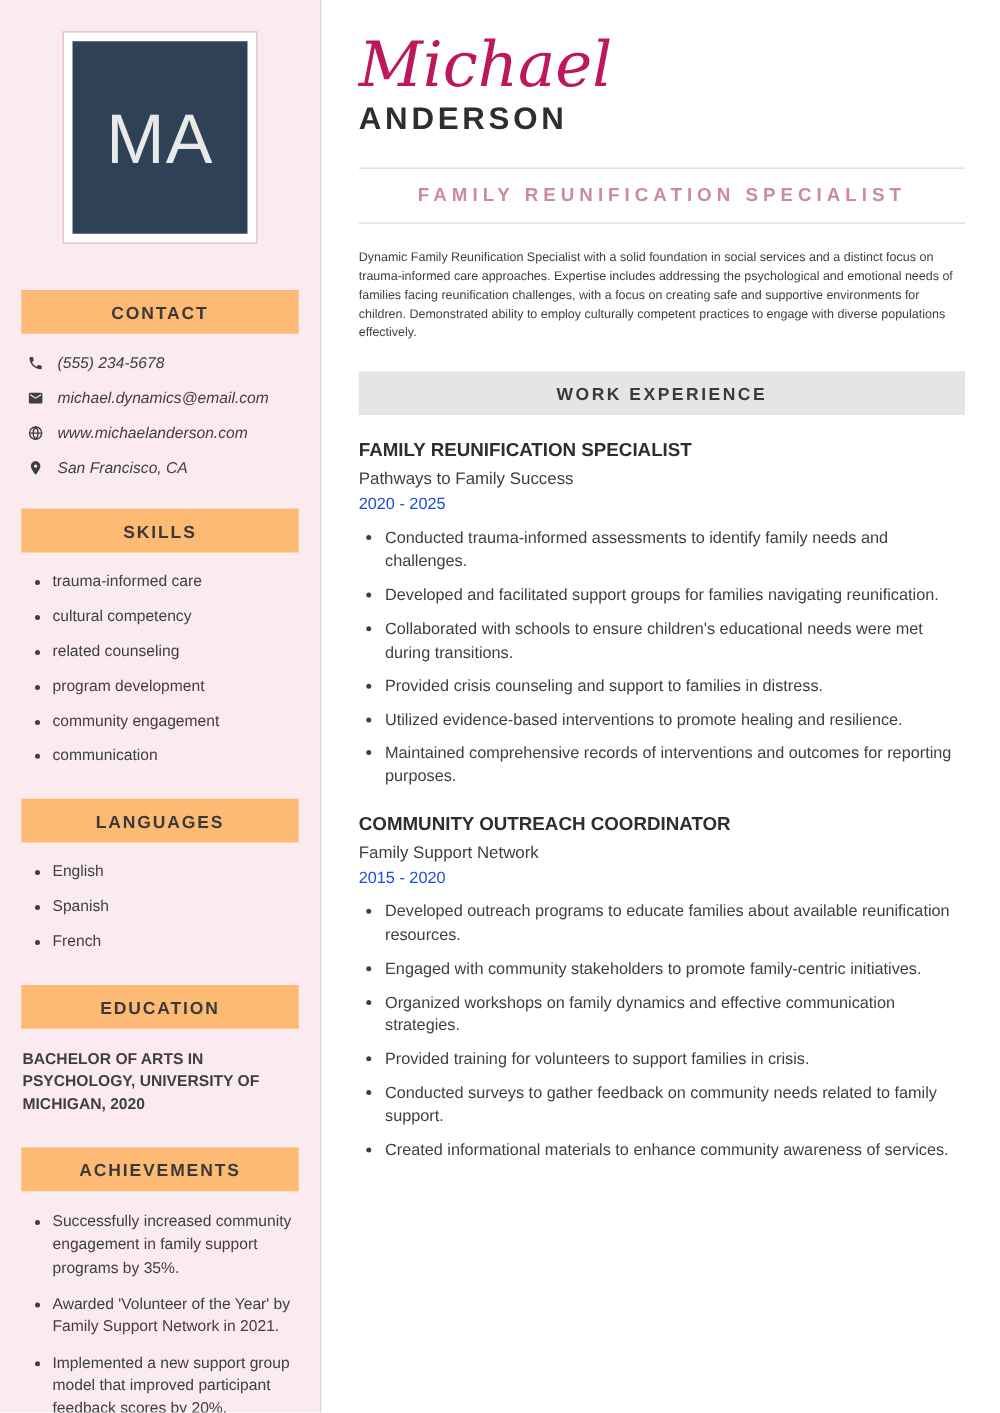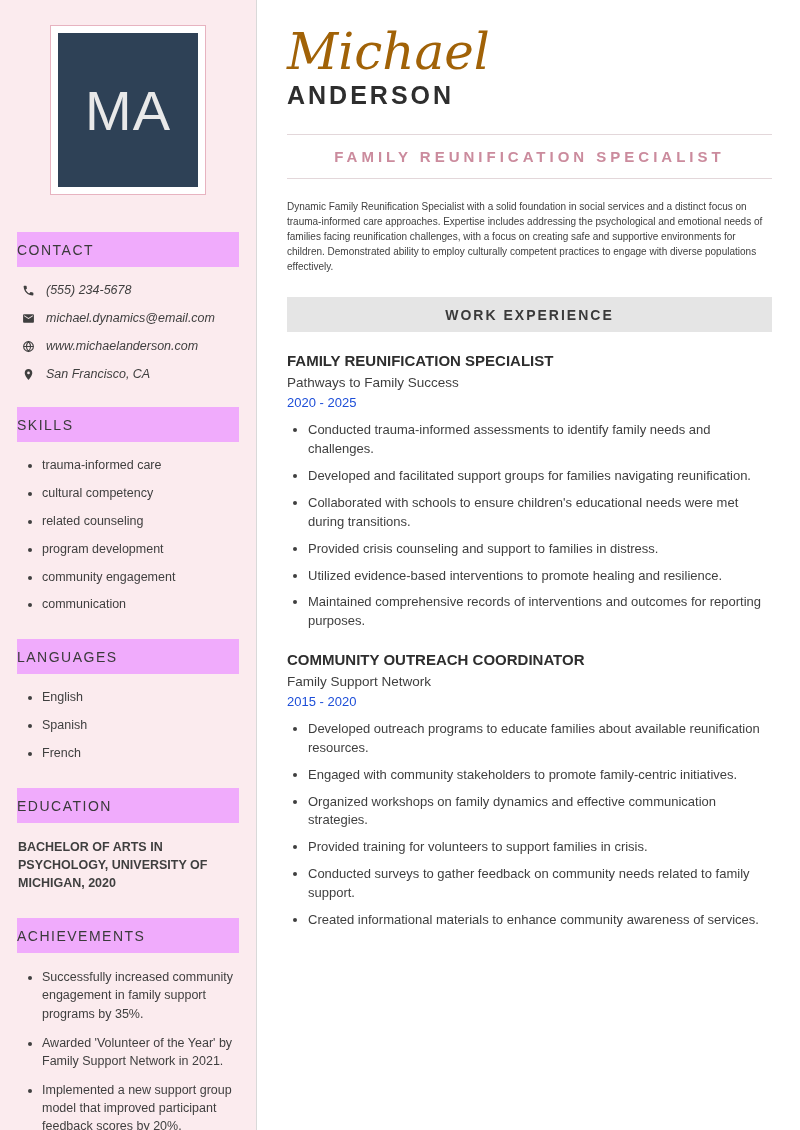--- a/index.html
+++ b/index.html
@@ -4,34 +4,34 @@
 <style>
   * { margin:0; padding:0; box-sizing:border-box; }
   html,body { width:800px; height:1130px; overflow:hidden; }
   body { font-family:"Liberation Sans", sans-serif; color:#3f3f3f; background:#ffffff; }
   .page { display:flex; width:800px; height:1130px; }
 
   
   .sidebar { width:257px; flex-shrink:0; background:#fbebee; border-right:1px solid #d9d9d9; padding:25px 17px 0; }
   .photo-frame { width:156px; height:170px; margin:0 auto 37px; background:#ffffff; border:1px solid #e7b3c0; padding:7px; }
   .photo { width:100%; height:100%; background:#2e4156; color:#e9e9e9; display:flex; align-items:center; justify-content:center; font-size:56px; font-weight:400; letter-spacing:1px; }
-  .section-bar { background:#f0abfc; font-weight:normal; font-size:14px; letter-spacing:1.5px; padding:10px 0 9px; color:#3a3a3a; }
+  .section-bar { background:#fdba74; text-align:center; font-weight:bold; font-size:14px; letter-spacing:1.5px; padding:10px 0 9px; color:#3a3a3a; }
   .contact-list { list-style:none; margin:16px 0 26px; }
   .contact-list li { display:flex; align-items:center; gap:11px; font-size:12.5px; margin-bottom:14px; padding-left:5px;font-style:italic; }
   .cicon { width:13px; height:13px; flex-shrink:0; display:inline-flex; }
   .cicon svg { width:13px; height:13px; display:block; }
   .bullet-list { margin:15px 0 26px 25px; font-size:12.5px; }
   .bullet-list li { margin-bottom:11px; line-height:1.35; }
   .edu-text { font-weight:bold; font-size:12.5px; line-height:1.45; margin:15px 0 26px 1px; }
   .ach-list { margin:15px 0 0 25px; font-size:12.5px; }
   .ach-list li { margin-bottom:11px; line-height:1.45; }
 
   
   .main { flex:1; padding:26px 28px 0 30px; }
-  .first-name { font-family:"DejaVu Serif", serif; font-style:italic; font-size:50px; line-height:1.05; color:#a16207; }
+  .first-name { font-family:"DejaVu Serif", serif; font-style:italic; font-size:50px; line-height:1.05; color:#be185d; }
   .last-name { font-size:25px; font-weight:bold; letter-spacing:3px; color:#2e2e2e; margin-top:2px; }
   .title-block { margin-top:24px; border-top:1px solid #e3d7da; border-bottom:1px solid #e3d7da; padding:13px 0 12px; text-align:center; }
   .job-title-text { color:#cb8b9d; font-weight:bold; font-size:15px; letter-spacing:4px; }
   .summary { margin-top:20px; font-size:10px; line-height:1.52; color:#3f3f3f; }
   .we-bar { margin-top:23px; background:#e5e5e5; text-align:center; font-weight:bold; font-size:14px; letter-spacing:2px; padding:10px 0 9px; color:#3a3a3a; }
   .job { margin-top:20px; }
   .job-role { font-size:15px; font-weight:bold; color:#2e2e2e; }
   .job-company { font-size:13.5px; margin-top:6px; }
   .job-dates { font-size:13px; color:#1d4ed8; margin-top:5px; }
   .job-bullets { margin:11px 0 0 21px; font-size:13px; }

